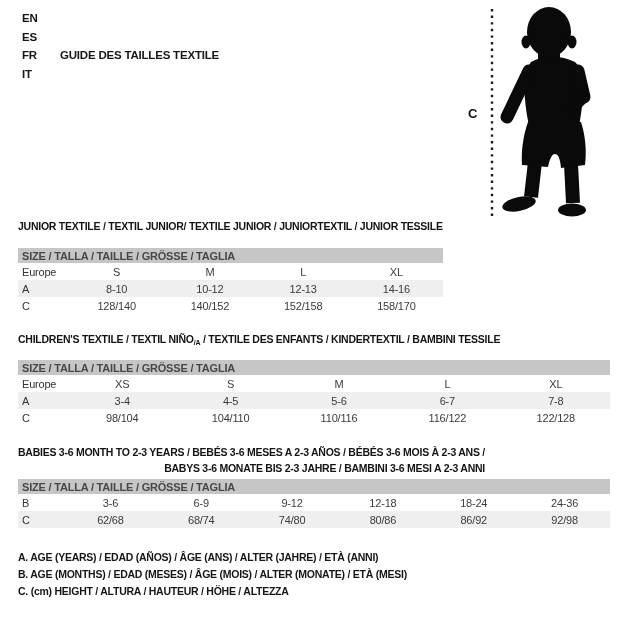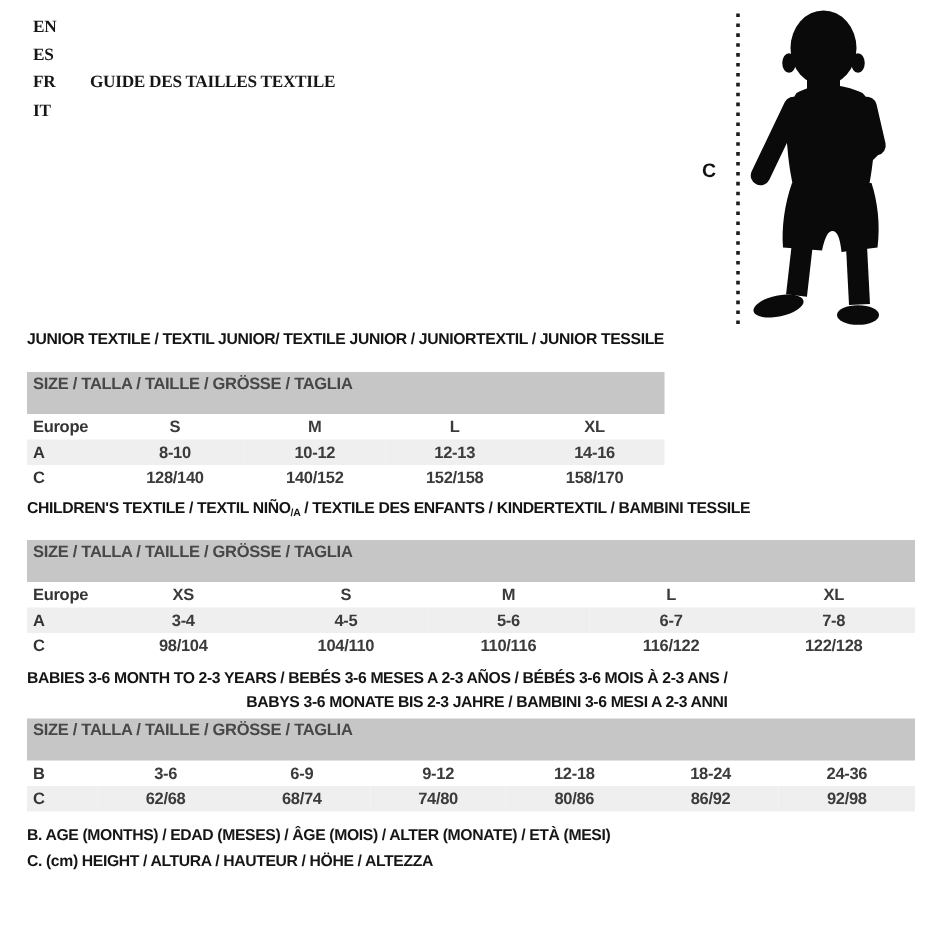--- a/index.html
+++ b/index.html
@@ -2,39 +2,39 @@
 <html><head>
 <meta charset="utf-8">
 <style>
   * { margin:0; padding:0; box-sizing:border-box; }
   html,body { width:620px; height:620px; }
   body { font-family:"Liberation Sans", sans-serif; background:#ffffff; }
   .canvas { position:relative; width:620px; height:620px; background:#ffffff; overflow:hidden; }
 
   
   .lang-list { position:absolute; top:9px; left:22px; font-size:11.5px; font-weight:700;
-               color:#161616; letter-spacing:-0.2px;font-family:Liberation Serif, serif; }
+               color:#161616; letter-spacing:-0.2px; }
   .lang-row { display:flex; height:18.5px; line-height:18.5px; }
   .lang-code { width:38px; flex:0 0 38px; }
 
   
   .figure-svg { position:absolute; left:460px; top:4px; }
 
   
   .table-title { position:absolute; left:18px; font-size:10.5px; font-weight:700;
                  color:#141414; letter-spacing:-0.25px; white-space:nowrap;text-align:right; }
   .table-title .line { display:block; height:16px; line-height:16px; }
   .subscript { font-size:7px; vertical-align:-2px; }
 
   
   .size-table { position:absolute; left:18px; }
   .size-bar { background:#c6c6c6; color:#474747; font-size:11px; font-weight:700;
-              height:28px; line-height:17px; padding-left:4px; letter-spacing:-0.2px; }
+              height:15px; line-height:17px; padding-left:4px; letter-spacing:-0.2px; }
   .size-table table { border-collapse:collapse; table-layout:fixed; }
-  .size-table td { font-size:11px; font-weight:700; color:#3b3b3b; text-align:center;
+  .size-table td { font-size:11px; font-weight:400; color:#3b3b3b; text-align:center;
                    height:17px; padding:0; letter-spacing:-0.2px; white-space:nowrap; }
   .size-table td.rowlabel { text-align:left; padding-left:4px; color:#343434; }
   .size-table tr.stripe { background:#efefef; }
   .t1, .t1 table { width:425px; }
   .t2, .t2 table, .t3, .t3 table { width:592px; }
 
   
   .legend { position:absolute; left:18px; top:549px; font-size:10.5px; font-weight:700;
             color:#161616; letter-spacing:-0.25px; }
   .legend-line { height:17px; line-height:17px; white-space:nowrap; }
@@ -196,17 +196,18 @@
           <td>74/80</td>
           <td>80/86</td>
           <td>86/92</td>
           <td>92/98</td>
         </tr>
       </tbody>
     </table>
   </div>
 
   <div class="legend">
+    <div class="legend-line">A. AGE (YEARS) / EDAD (AÑOS) / ÂGE (ANS) / ALTER (JAHRE) / ETÀ (ANNI)</div>
     <div class="legend-line">B. AGE (MONTHS) / EDAD (MESES) / ÂGE (MOIS) / ALTER (MONATE) / ETÀ (MESI)</div>
     <div class="legend-line">C. (cm) HEIGHT / ALTURA / HAUTEUR / HÖHE / ALTEZZA</div>
   </div>
 
 </div>
 
 </body></html>

